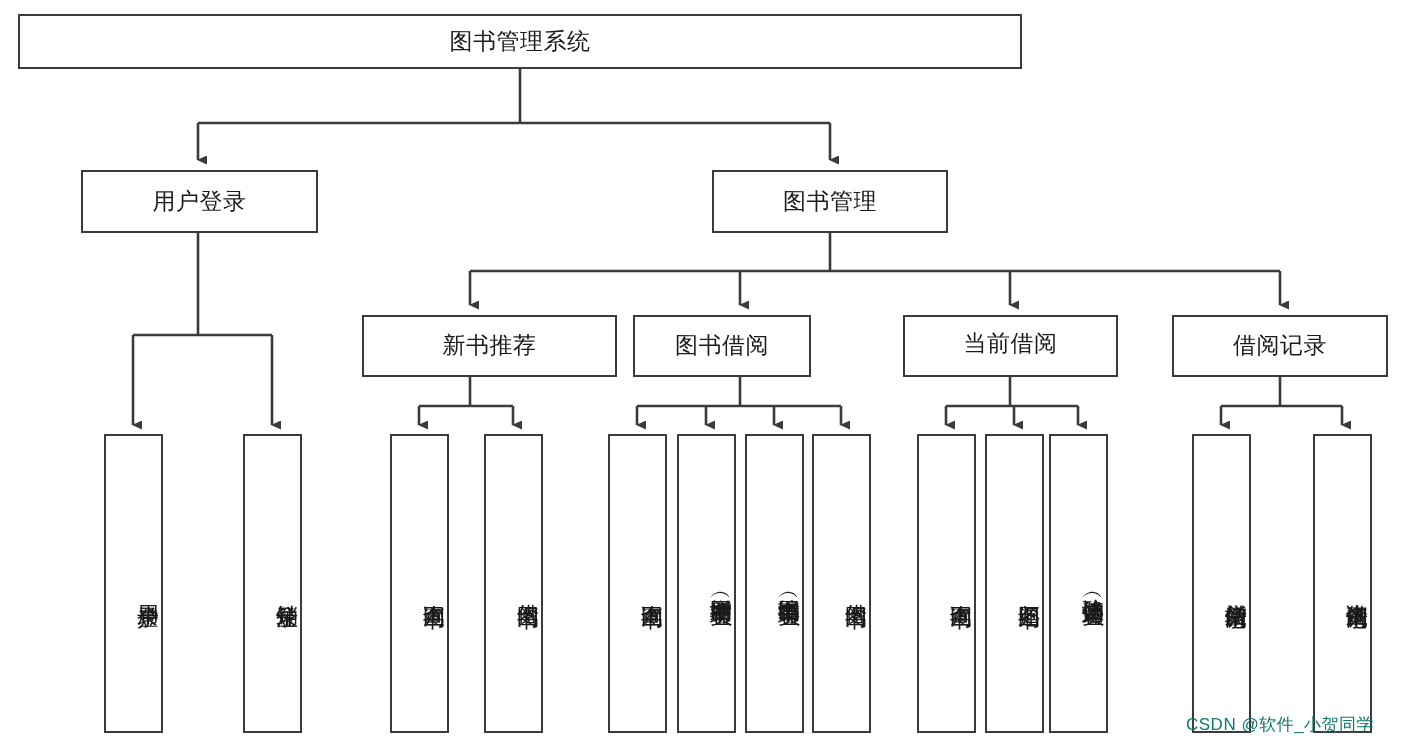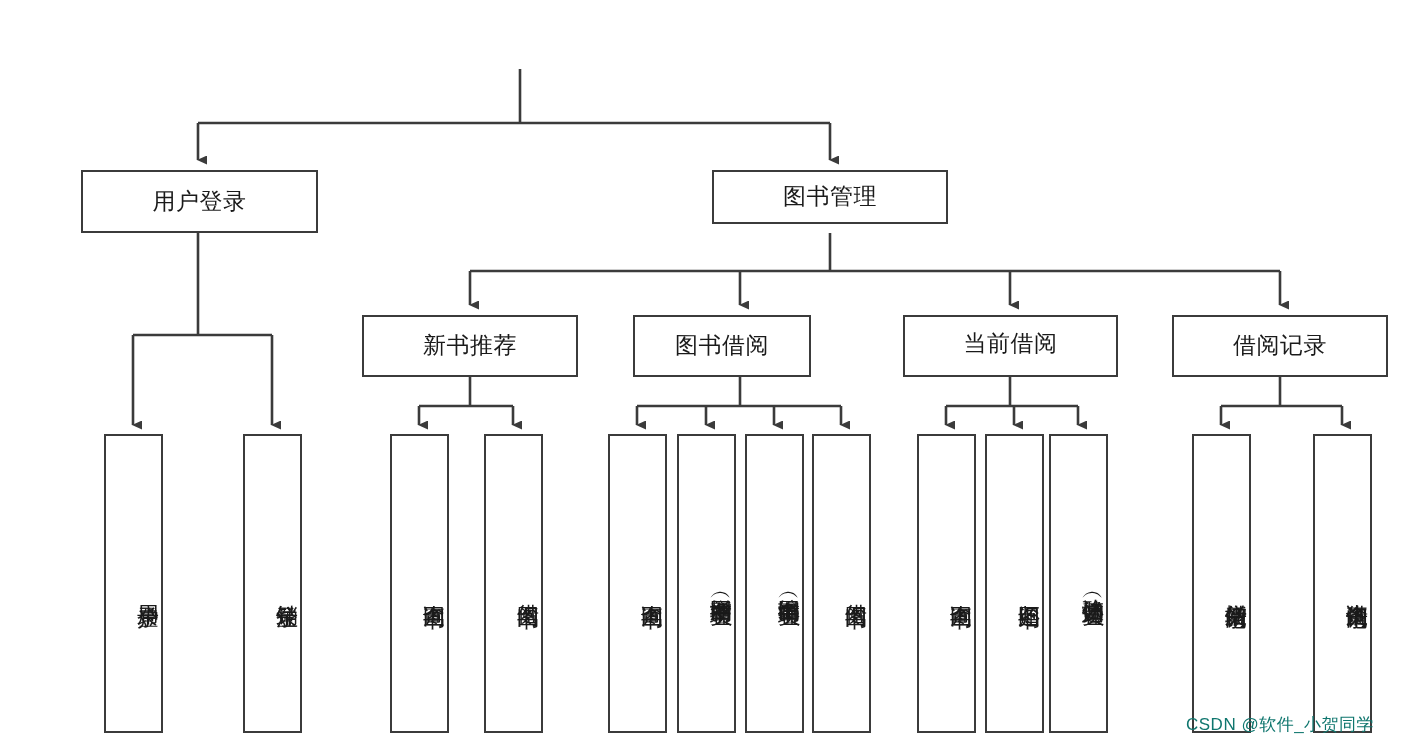--- a/index.html
+++ b/index.html
@@ -115,25 +115,26 @@
       <path d="M 1014,406 L 1014,425" marker-end="url(#arrowhead)"></path>
       <path d="M 1078,406 L 1078,425" marker-end="url(#arrowhead)"></path>
 
       <path d="M 1280,377 L 1280,406"></path>
       <path d="M 1221,406 L 1342,406"></path>
       <path d="M 1221,406 L 1221,425" marker-end="url(#arrowhead)"></path>
       <path d="M 1342,406 L 1342,425" marker-end="url(#arrowhead)"></path>
     </g>
   </svg>
 
+  <div class="node node-h node-root" style="left:18px; top:14px; width:1004px; height:55px;">图书管理系统</div>
 
   <div class="node node-h" style="left:81px; top:170px; width:237px; height:63px;">用户登录</div>
-  <div class="node node-h" style="left:712px; top:170px; width:236px; height:54px;">图书管理</div>
+  <div class="node node-h" style="left:712px; top:170px; width:236px; height:63px;">图书管理</div>
 
-  <div class="node node-h" style="left:362px; top:315px; width:216px; height:62px;">新书推荐</div>
+  <div class="node node-h" style="left:362px; top:315px; width:255px; height:62px;">新书推荐</div>
   <div class="node node-h" style="left:633px; top:315px; width:178px; height:62px;">图书借阅</div>
   <div class="node node-h" style="left:903px; top:315px; width:215px; height:62px;font-family:Liberation Mono, monospace;">当前借阅</div>
   <div class="node node-h" style="left:1172px; top:315px; width:216px; height:62px;">借阅记录</div>
 
   <div class="node node-v" style="left:104px; top:434px; width:59px; height:299px;">用户登录</div>
   <div class="node node-v" style="left:243px; top:434px; width:59px; height:299px;">注销登录</div>
 
   <div class="node node-v" style="left:390px; top:434px; width:59px; height:299px;">查询图书</div>
   <div class="node node-v" style="left:484px; top:434px; width:59px; height:299px;">借阅图书</div>
 

